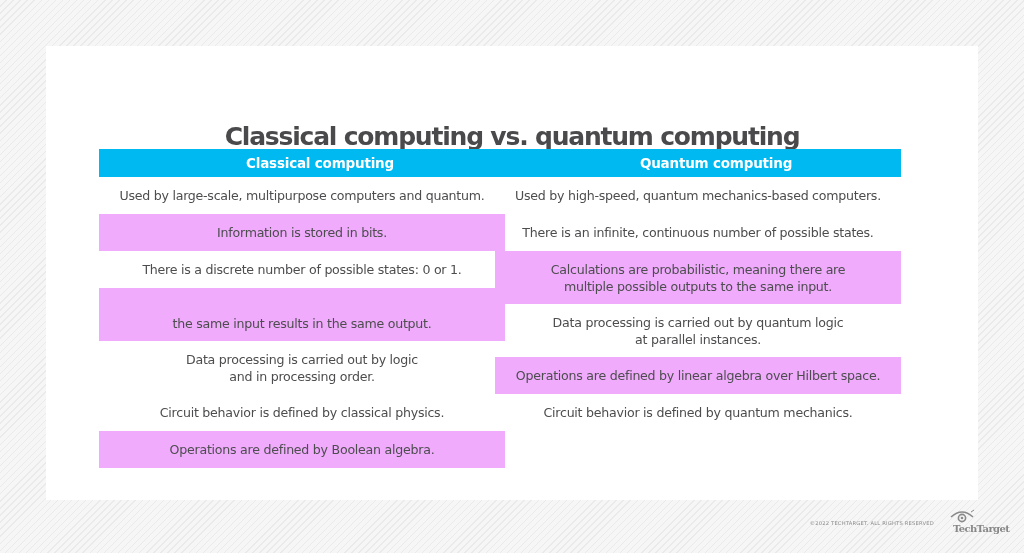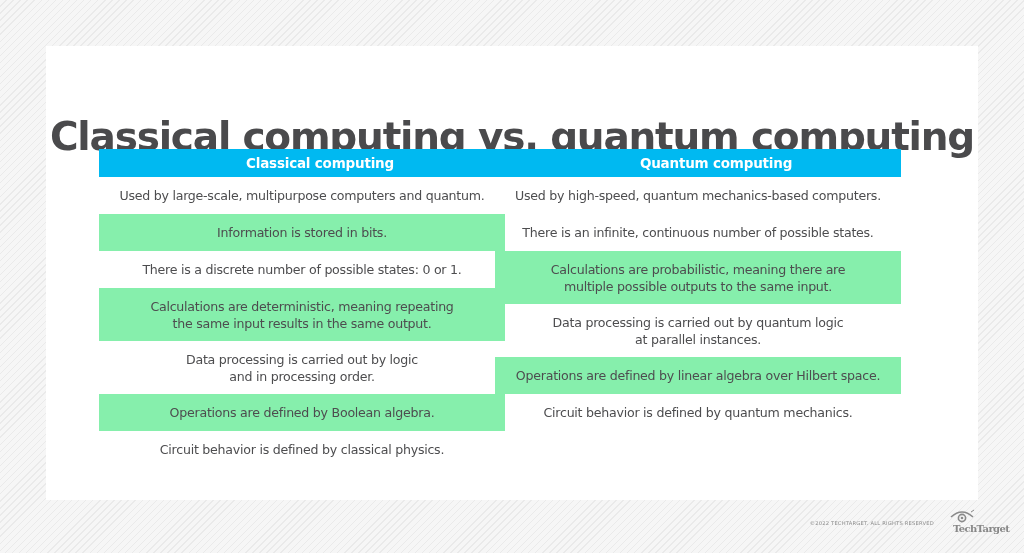--- a/index.html
+++ b/index.html
@@ -10,39 +10,39 @@
       font-family: "DejaVu Sans", sans-serif;
     }
     .card {
       position: absolute; left: 46px; top: 46px; width: 932px; height: 454px;
       background: #ffffff;
     }
     .title {
       position: absolute; left: 0; top: 68px; width: 100%;
       text-align: center; margin: 0;
       font-family: "DejaVu Sans", sans-serif; font-weight: bold;
-      font-size: 39px; letter-spacing: -1.2px; color: #4a4a4c;
+      font-size: 25px; letter-spacing: -1.2px; color: #4a4a4c;
       line-height: 46px;
     }
     .col {
       position: absolute; top: 149px; width: 406px;
     }
     .col.left { left: 99px; }
     .col.right { left: 495px; }
     .col-header {
       height: 28px; background: #00b9f1; color: #ffffff;
       font-weight: bold; font-size: 13.5px; line-height: 28px;
       text-align: center; letter-spacing: -0.2px; padding-left: 36px;
     }
     .row {
       display: flex; align-items: center; justify-content: center;
       text-align: center; color: #4d4d4f; font-size: 12.6px;
       line-height: 17px; letter-spacing: -0.25px; padding: 0 6px; box-sizing: border-box;
     }
-    .row.alt { background: #86efac; }
+    .row.alt { background: #f0abfc; }
     .h37 { height: 37px; }
     .h53 { height: 53px; }
     .footer {
       position: absolute; right: 90px; top: 520px;
       font-size: 5.2px; color: #8a8a8a; letter-spacing: 0.2px;
     }
     .logo {
       position: absolute; left: 937px; top: 511px; width: 44px; height: 28px;
     }
     .logo-text {
@@ -62,30 +62,30 @@
   <div class="row h37">
       <div><span>Used by large-scale, multipurpose computers and quantum.</span></div>
     </div>
   <div class="row h37 alt">
       <div><span>Information is stored in bits.</span></div>
     </div>
   <div class="row h37">
       <div><span>There is a discrete number of possible states: 0 or 1.</span></div>
     </div>
   <div class="row h53 alt">
-      <div><span>Calculations are deterministic, meaning repeating</span><br><span>the same input results in the same output.</span></div>
+      <div><br><span>the same input results in the same output.</span></div>
     </div>
   <div class="row h53">
       <div><span>Data processing is carried out by logic</span><br><span>and in processing order.</span></div>
     </div>
+  <div class="row h37">
+      <div><span>Circuit behavior is defined by classical physics.</span></div>
+    </div>
   <div class="row h37 alt">
       <div><span>Operations are defined by Boolean algebra.</span></div>
-    </div>
-  <div class="row h37">
-      <div><span>Circuit behavior is defined by classical physics.</span></div>
     </div>
 </div>
 
 <div class="col right">
   <div class="col-header">Quantum computing</div>
   <div class="row h37">
       <div><span>Used by high-speed, quantum mechanics-based computers.</span></div>
     </div>
   <div class="row h37">
       <div><span>There is an infinite, continuous number of possible states.</span></div>

